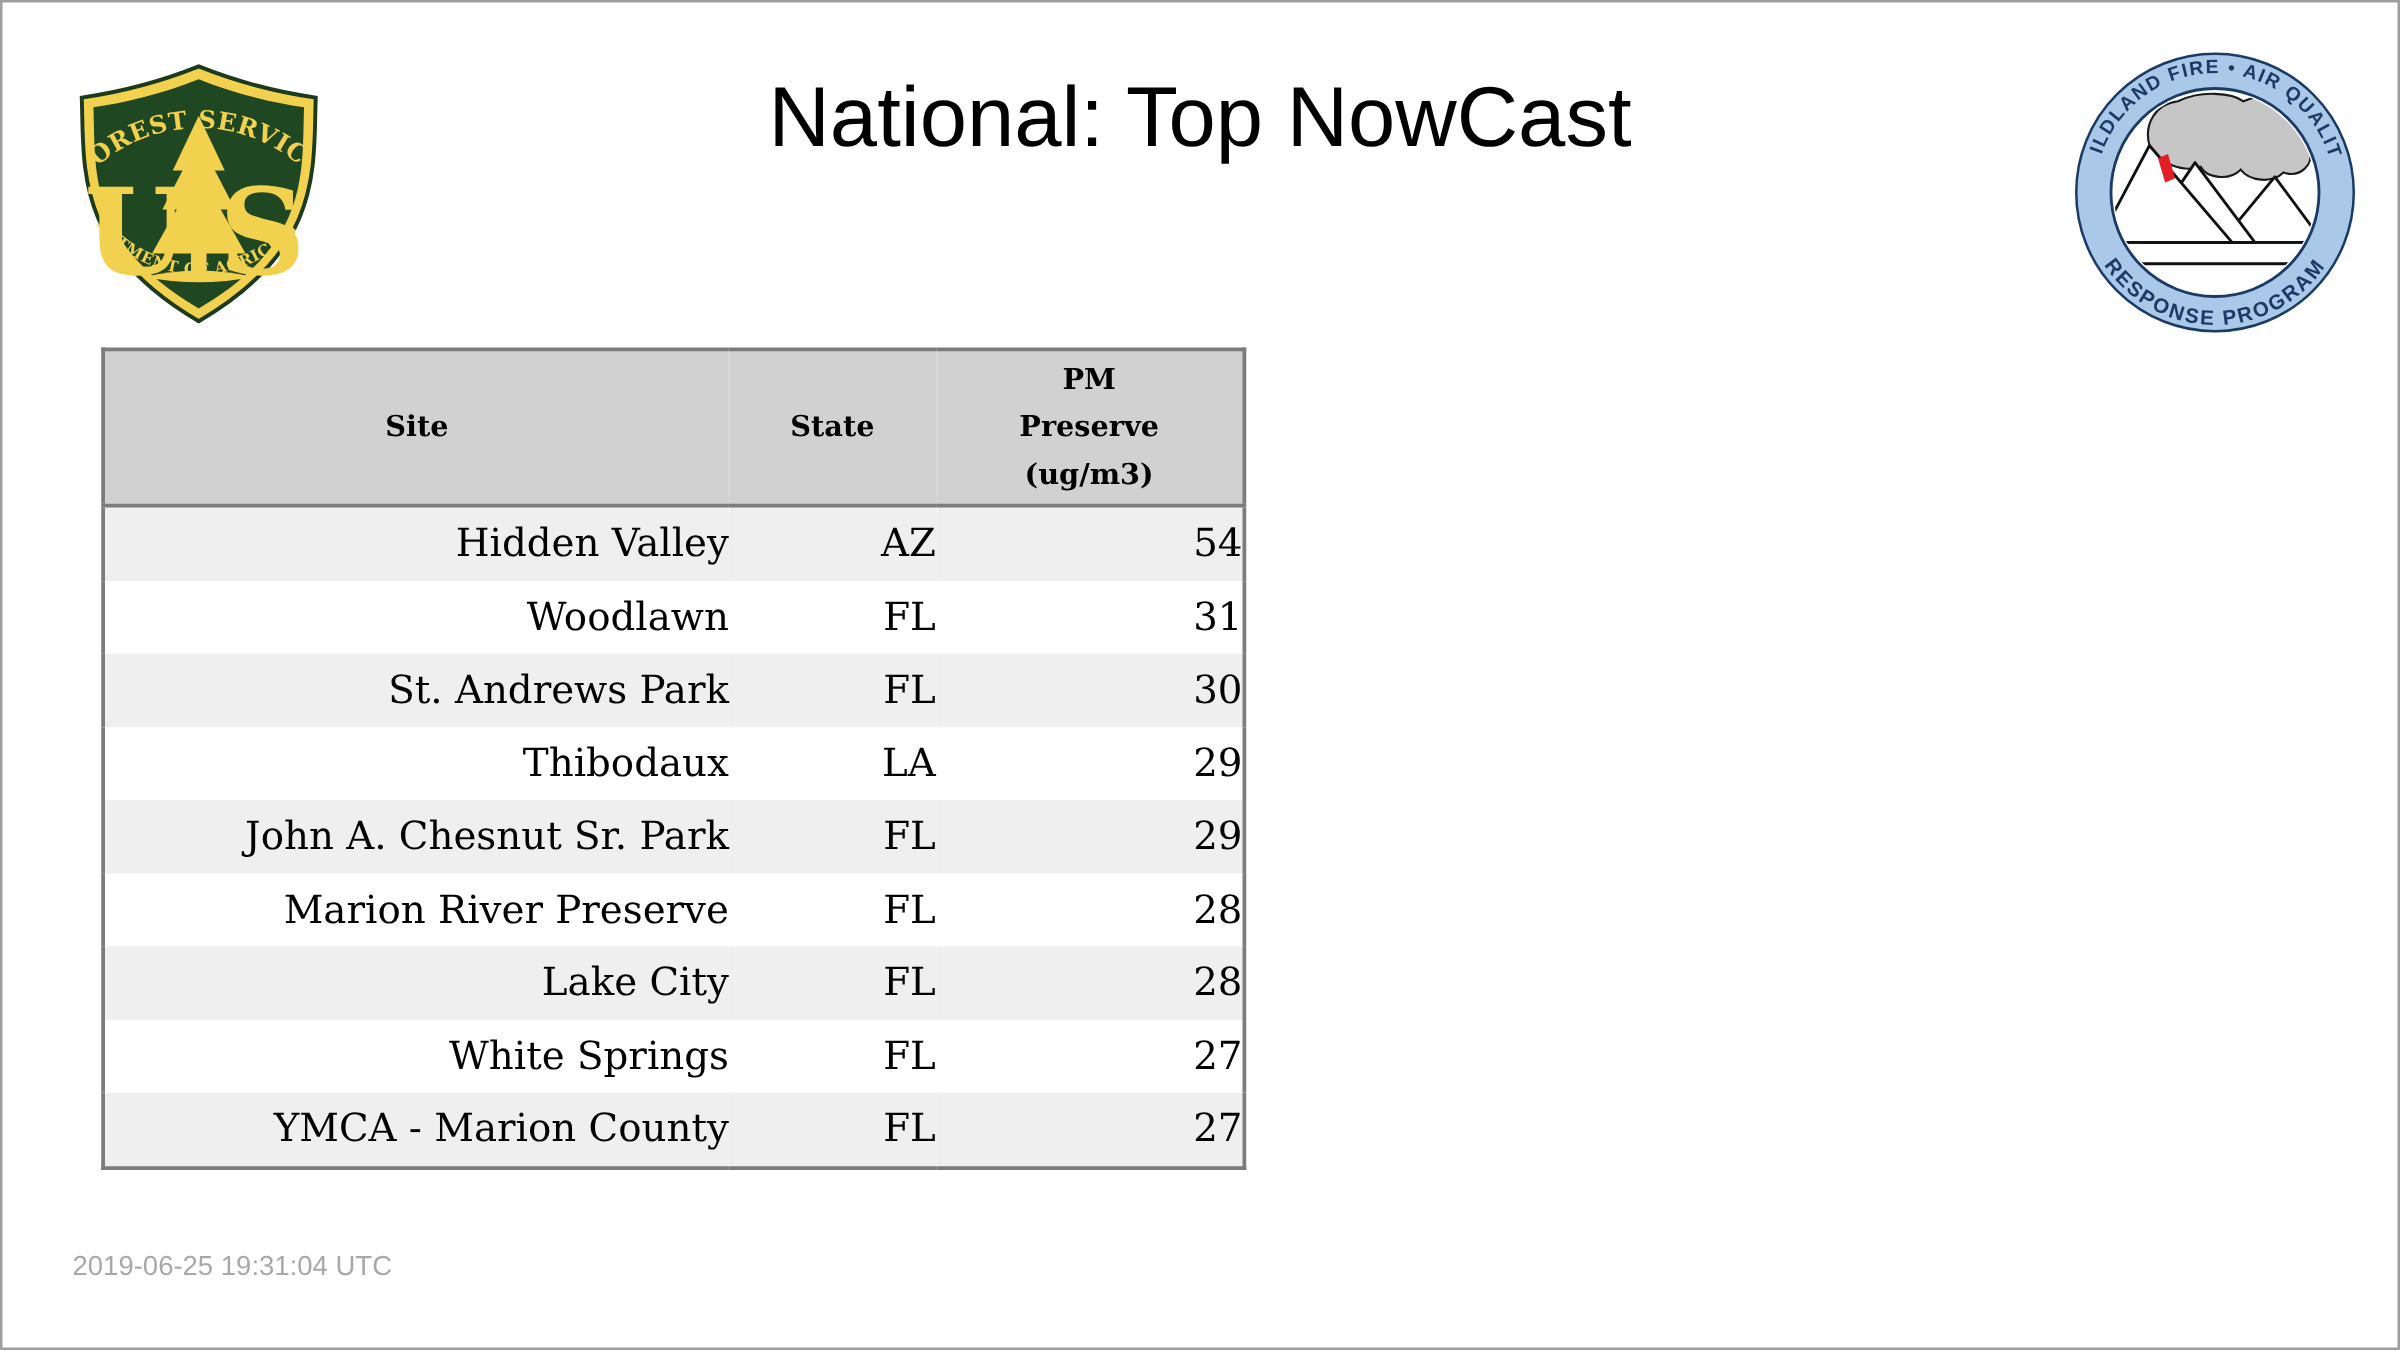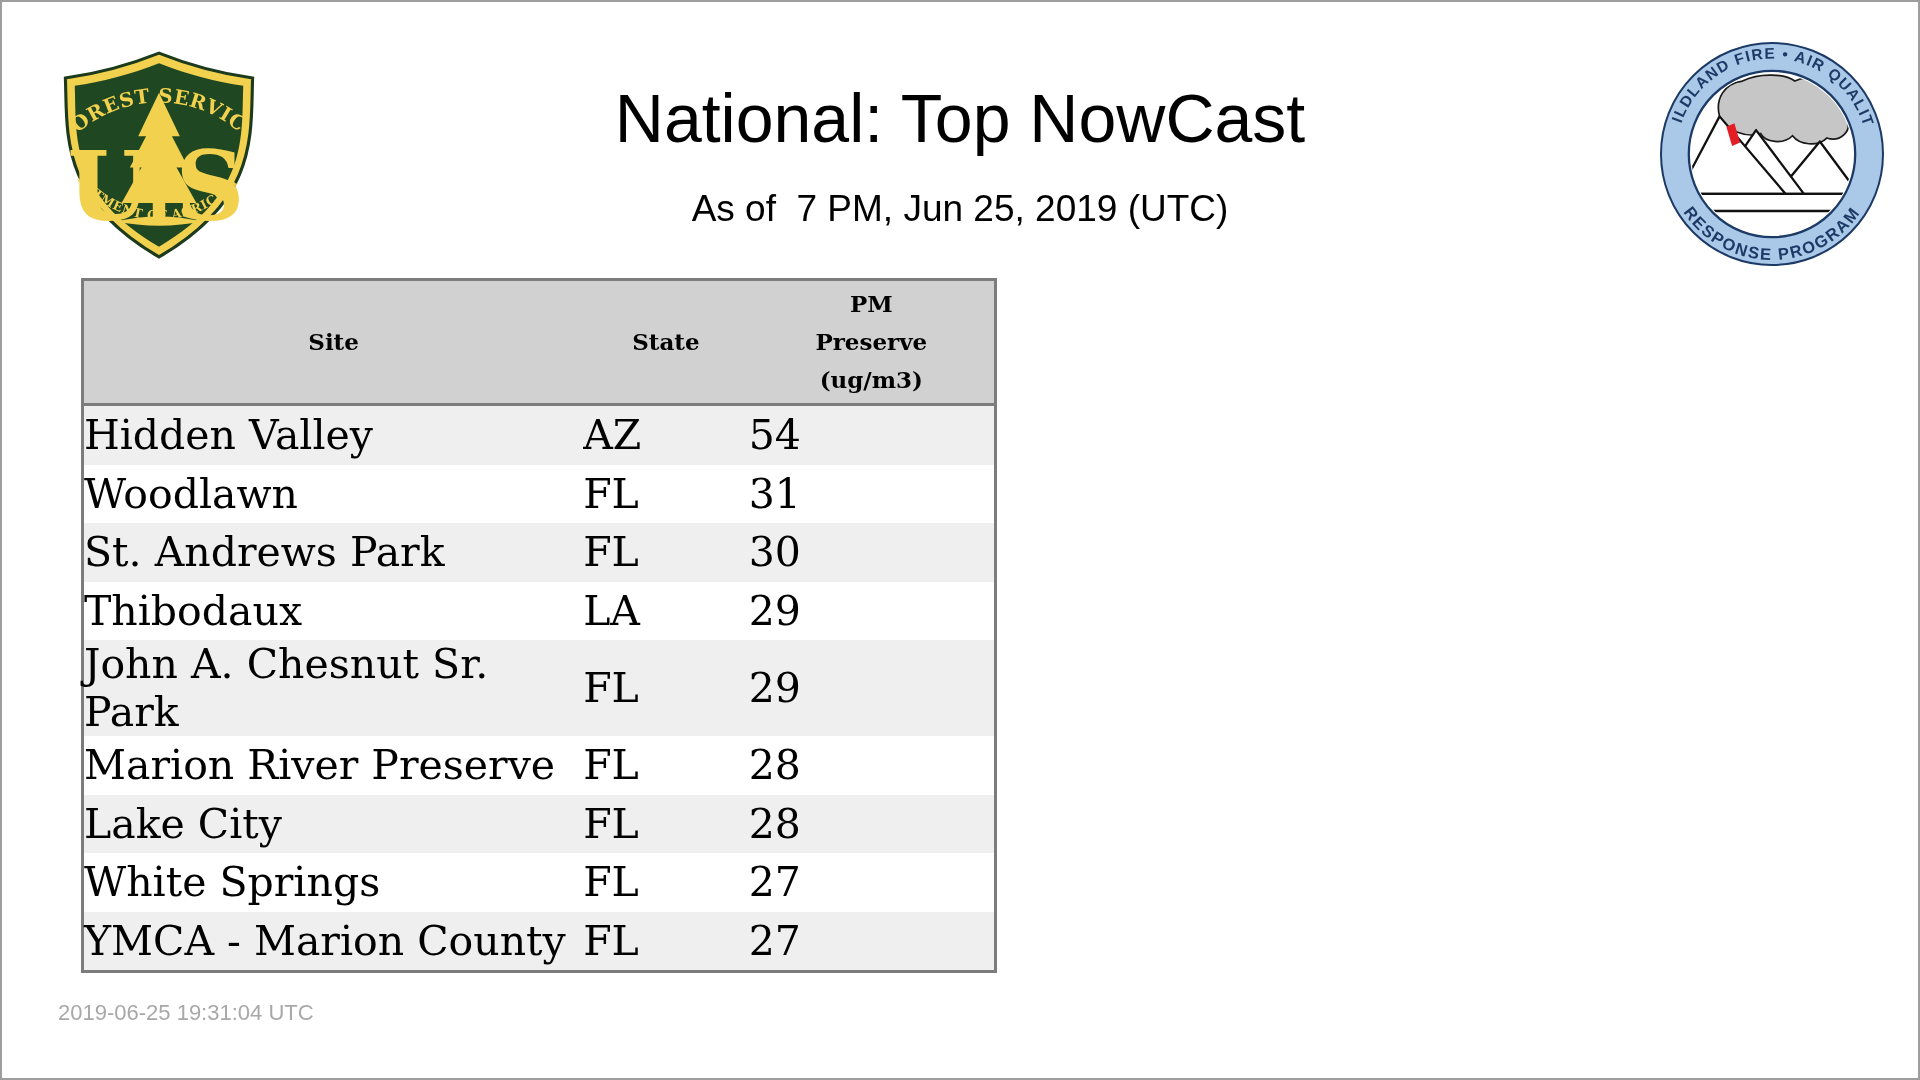--- a/index.html
+++ b/index.html
@@ -4,21 +4,21 @@
 <style>
   html,body{margin:0;padding:0;background:#fff;}
   #page{
     position:relative;width:1920px;height:1080px;background:#ffffff;
     box-sizing:border-box;border:2px solid #9e9e9e;overflow:hidden;
     font-family:"Liberation Sans", sans-serif;
   }
   
   .page-title{
     position:absolute;left:0;top:52px;width:100%;text-align:center;
-    font-size:68px;line-height:1.2;color:#000;font-weight:400;margin-top:24px;
+    font-size:68px;line-height:1.2;color:#000;font-weight:400;
   }
   .page-subtitle{
     position:absolute;left:0;top:186px;width:100%;text-align:center;
     font-size:37px;color:#000;font-weight:400;white-space:pre;
   }
   
   .usfs-logo{position:absolute;left:53px;top:42px;width:208px;height:220px;}
   .wfaqrp-logo{position:absolute;left:1656px;top:38px;width:228px;height:228px;}
   
   table.nowcast{
@@ -27,22 +27,22 @@
     border:3px solid #7c7c7c;
     font-family:"DejaVu Serif", serif;
   }
   table.nowcast th{
     background:#d1d1d1;height:122px;vertical-align:middle;text-align:center;
     font-size:23px;font-weight:bold;color:#000;padding:0;
     border-bottom:3px solid #7c7c7c;
   }
   table.nowcast th .hline{line-height:38px;}
   table.nowcast td{
-    height:58.5px;vertical-align:middle;text-align:left;
-    font-size:41px;color:#000;padding:0;background:#ffffff;
+    height:58.5px;vertical-align:middle;text-align:right;
+    font-size:31px;color:#000;padding:0;background:#ffffff;
   }
   table.nowcast tbody tr:nth-child(odd) td{background:#efefef;}
   
   .footer-timestamp{
     position:absolute;left:56px;top:998px;
     font-size:22px;color:#a8a8a8;font-weight:400;
   }
 </style>
 </head>
 <body>
@@ -73,21 +73,20 @@
       <rect x="94" y="148" width="12" height="22"></rect>
       <path d="M58,170 Q100,160 142,170 Q100,178 58,170 Z"></path>
     </g>
 
     <text font-family="DejaVu Serif, serif" font-weight="bold" font-size="12" fill="#f2d14f" letter-spacing="0.5">
       <textPath href="#fs-bottom-arc" startOffset="50%" text-anchor="middle">DEPARTMENT OF AGRICULTURE</textPath>
     </text>
   </svg>
 
   <div class="page-title">National: Top NowCast</div>
-  <div class="page-subtitle">As of  7 PM, Jun 25, 2019 (UTC)</div>
 
   <svg class="wfaqrp-logo" viewBox="0 0 200 200" aria-hidden="true">
     <defs>
       <path id="wf-top-arc" d="M 19,78 A 84,84 0 0 1 181,78" fill="none"></path>
       <path id="wf-bottom-arc" d="M 19.5,146.5 A 93,93 0 0 0 180.5,146.5" fill="none"></path>
       <clipPath id="wf-inner-clip">
           <circle cx="100" cy="100" r="71"></circle>
         </clipPath>
     </defs>
     <circle cx="100" cy="100" r="97" fill="#ffffff" stroke="#1c3a66" stroke-width="2.5"></circle>

